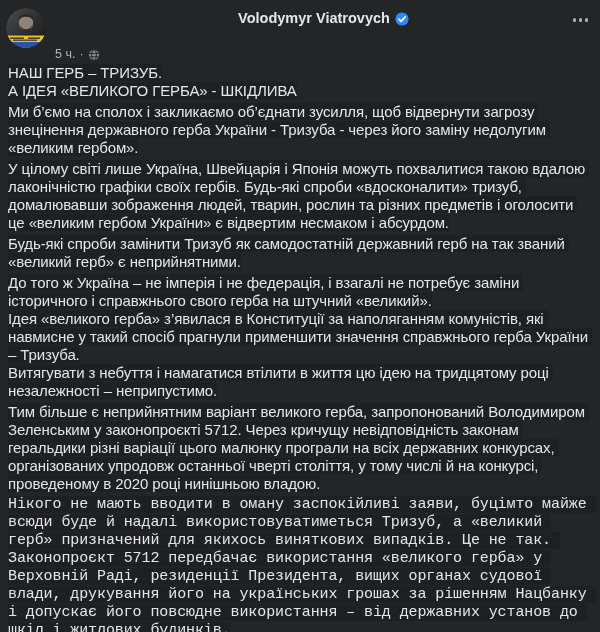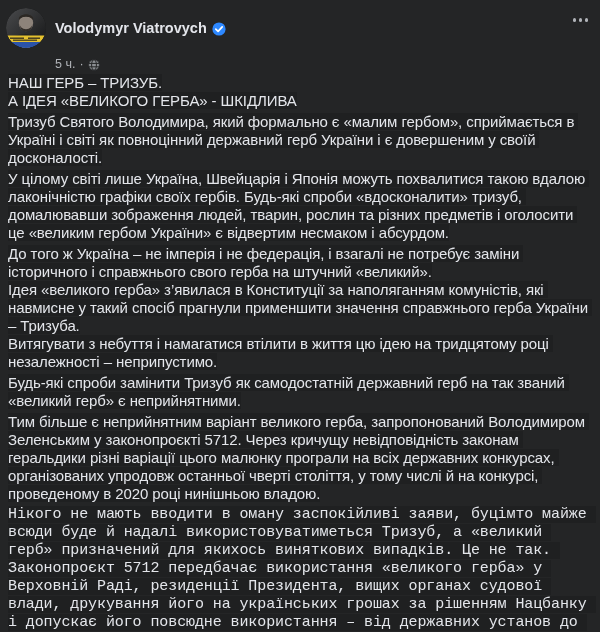--- a/index.html
+++ b/index.html
@@ -25,21 +25,21 @@
   .avatar {
     width: 40px; height: 40px;
     border-radius: 50%;
     overflow: hidden;
     flex: 0 0 40px;
     background: #1a1b1c;
     cursor: pointer;
   }
   .avatar svg { display: block; }
   .header-info { margin-left: 9px; flex: 1; }
-  .name-row { display: flex; align-items: center; margin-top: 12px; }
+  .name-row { display: flex; align-items: center; margin-top: 2px; justify-content: center; }
   .author {
     color: #e4e6eb;
     font-size: 14.5px;
     font-weight: 700;
     line-height: 17px;
     cursor: pointer;
   }
   .verified-badge { margin-left: 5px; display: inline-flex; }
   .meta-row {
     display: flex; align-items: center;
@@ -153,23 +153,23 @@
     <div class="more-btn">
       <i></i>
       <i></i>
       <i></i>
     </div>
   </div>
 
   <div class="post-body">
     <p class="post-par"><span class="hl">НАШ ГЕРБ – ТРИЗУБ.
 А ІДЕЯ «ВЕЛИКОГО ГЕРБА» - ШКІДЛИВА</span></p>
-    <p class="post-par"><span class="hl">Тризуб Святого Володимира, який формально є «малим гербом», сприймається в Україні і світі як повноцінний державний герб України і є довершеним у своїй досконалості.</span></p>
+    <p class="post-par"><span class="hl">Ми б’ємо на сполох і закликаємо об’єднати зусилля, щоб відвернути загрозу знецінення державного герба України - Тризуба - через його заміну недолугим «великим гербом».</span></p>
     <p class="post-par"><span class="hl">У цілому світі лише Україна, Швейцарія і Японія можуть похвалитися такою вдалою лаконічністю графіки своїх гербів. Будь-які спроби «вдосконалити» тризуб, домалювавши зображення людей, тварин, рослин та різних предметів і оголосити це «великим гербом України» є відвертим несмаком і абсурдом.</span></p>
+    <p class="post-par"><span class="hl">Будь-які спроби замінити Тризуб як самодостатній державний герб на так званий «великий герб» є неприйнятними.</span></p>
     <p class="post-par"><span class="hl">До того ж Україна – не імперія і не федерація, і взагалі не потребує заміни історичного і справжнього свого герба на штучний «великий».
 Ідея «великого герба» з’явилася в Конституції за наполяганням комуністів, які навмисне у такий спосіб прагнули применшити значення справжнього герба України – Тризуба.
 Витягувати з небуття і намагатися втілити в життя цю ідею на тридцятому році незалежності – неприпустимо.</span></p>
-    <p class="post-par"><span class="hl">Будь-які спроби замінити Тризуб як самодостатній державний герб на так званий «великий герб» є неприйнятними.</span></p>
     <p class="post-par"><span class="hl">Тим більше є неприйнятним варіант великого герба, запропонований Володимиром Зеленським у законопроєкті 5712. Через кричущу невідповідність законам геральдики різні варіації цього малюнку програли на всіх державних конкурсах, організованих упродовж останньої чверті століття, у тому числі й на конкурсі, проведеному в 2020 році нинішньою владою.</span></p>
     <p class="post-par"><span class="hl">Нікого не мають вводити в оману заспокійливі заяви, буцімто майже всюди буде й надалі використовуватиметься Тризуб, а «великий герб» призначений для якихось виняткових випадків. Це не так. Законопроєкт 5712 передбачає використання «великого герба» у Верховній Раді, резиденції Президента, вищих органах судової влади, друкування його на українських грошах за рішенням Нацбанку і допускає його повсюдне використання – від державних установ до шкіл і житлових будинків.</span></p>
   </div>
 
 </div>
 
 </body></html>

